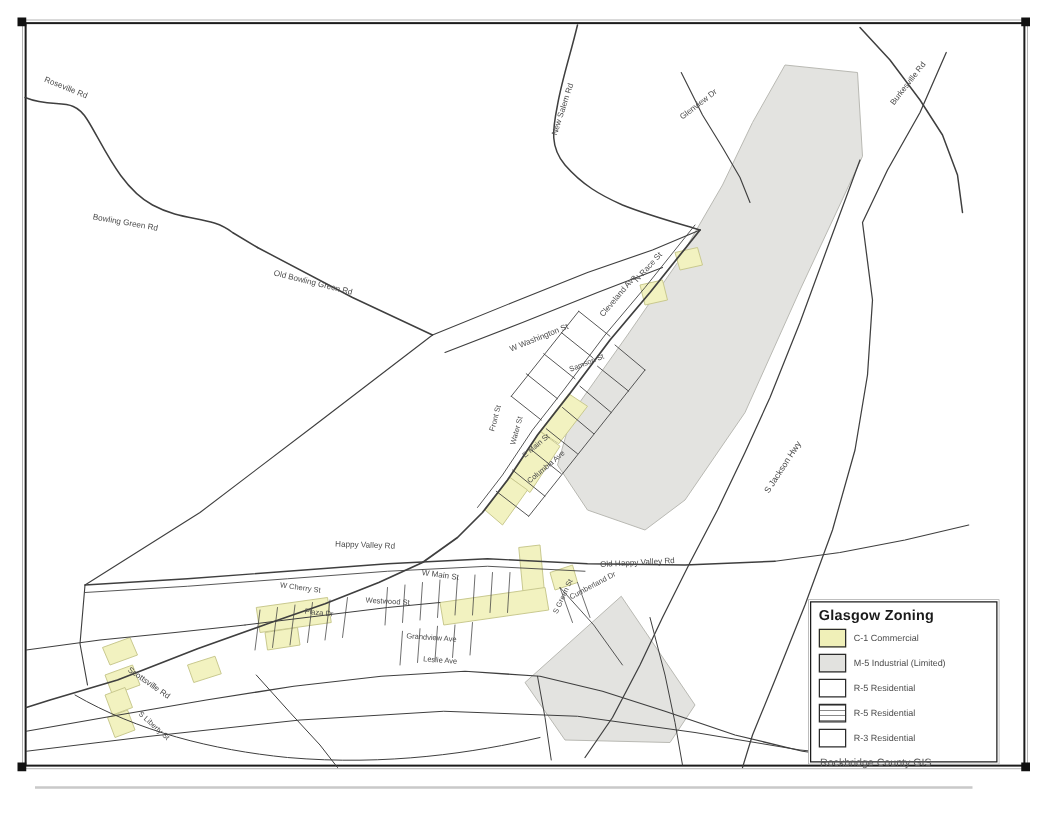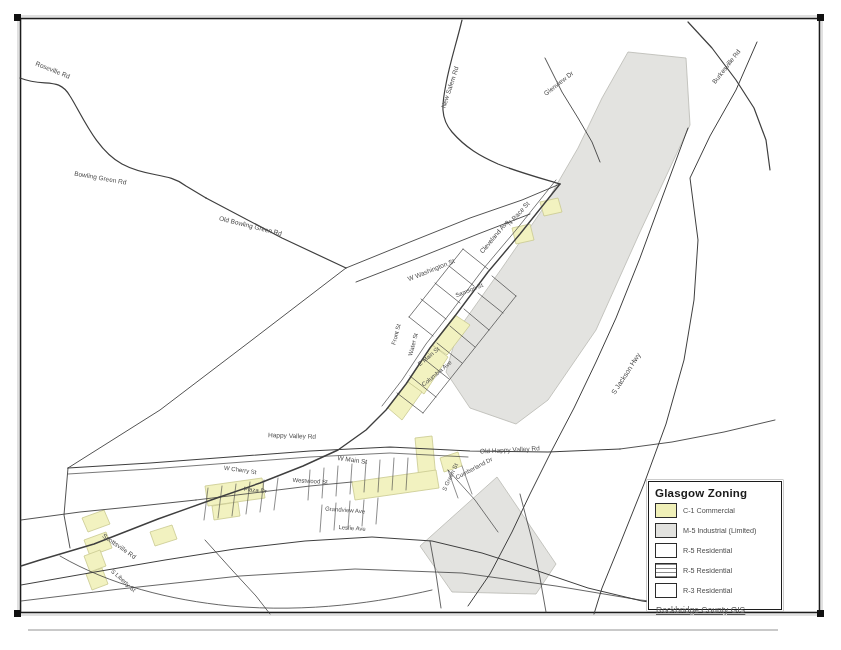--- a/index.html
+++ b/index.html
@@ -1,29 +1,29 @@
 <!DOCTYPE html>
 <html><head>
 <meta charset="utf-8">
 <style>
   html,body{margin:0;padding:0;background:#ffffff;width:841px;height:650px;overflow:hidden;
     font-family:"Liberation Sans", sans-serif;}
   #stage{position:relative;width:841px;height:650px;background:#fff;}
   svg{position:absolute;left:0;top:0;}
-  .legend{position:absolute;left:648px;top:481px;width:134px;background:#fff;
+  .legend{position:absolute;left:648px;top:481px;width:150px;background:#fff;
     border:1.6px solid #1c1c1c;box-shadow:0 0 0 1px #fff, 0 0 0 1.5px #9a9a9a;
     padding:4px 5px 6px 5px;box-sizing:border-box;}
   .legend-title{font-size:11.5px;font-weight:bold;color:#1a1a1a;letter-spacing:.2px;
     margin:1px 0 4px 1px;white-space:nowrap;}
   .legend-row{display:flex;align-items:center;margin:3px 0 5px 1px;}
   .swatch{width:20px;height:13px;border:1px solid #2b2b2b;margin-right:6px;flex:0 0 auto;}
   .swatch.hlines{background-image:repeating-linear-gradient(180deg,#8a8a8a 0 1px,transparent 1px 4px);}
   .legend-label{font-size:7.2px;color:#4c4c4c;white-space:nowrap;}
   .attribution{position:absolute;left:656px;top:605px;font-size:8.5px;color:#5a5a5a;
-    white-space:nowrap;text-decoration:underline;}
+    white-space:nowrap;}
   .shadow-bottom{position:absolute;left:28px;top:629px;width:750px;height:2px;background:#c9c9c9;}
 </style>
 </head>
 <body>
 
 <div id="stage">
   <svg id="mapsvg" width="841" height="650" viewBox="0 0 841 650">
       <rect x="20.5" y="18.5" width="799" height="594" fill="none" stroke="#1c1c1c" stroke-width="1.6"></rect>
       <rect x="18" y="16" width="804" height="599" fill="none" stroke="#a8a8a8" stroke-width="0.7"></rect>
       <path d="M628,52 L686,58 L690,125 L640,232 L596,330 L548,400 L516,424 L470,408 L446,372 L458,330 L502,268 L542,210 L578,148 L602,98 Z" fill="#e3e3e0" stroke="#b9b9b3" stroke-width="0.8"></path>

